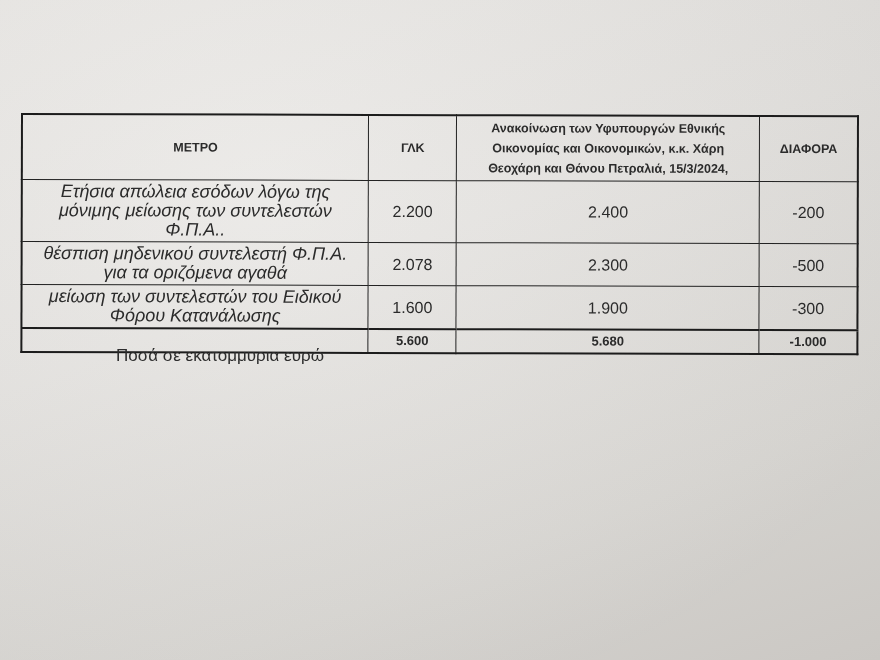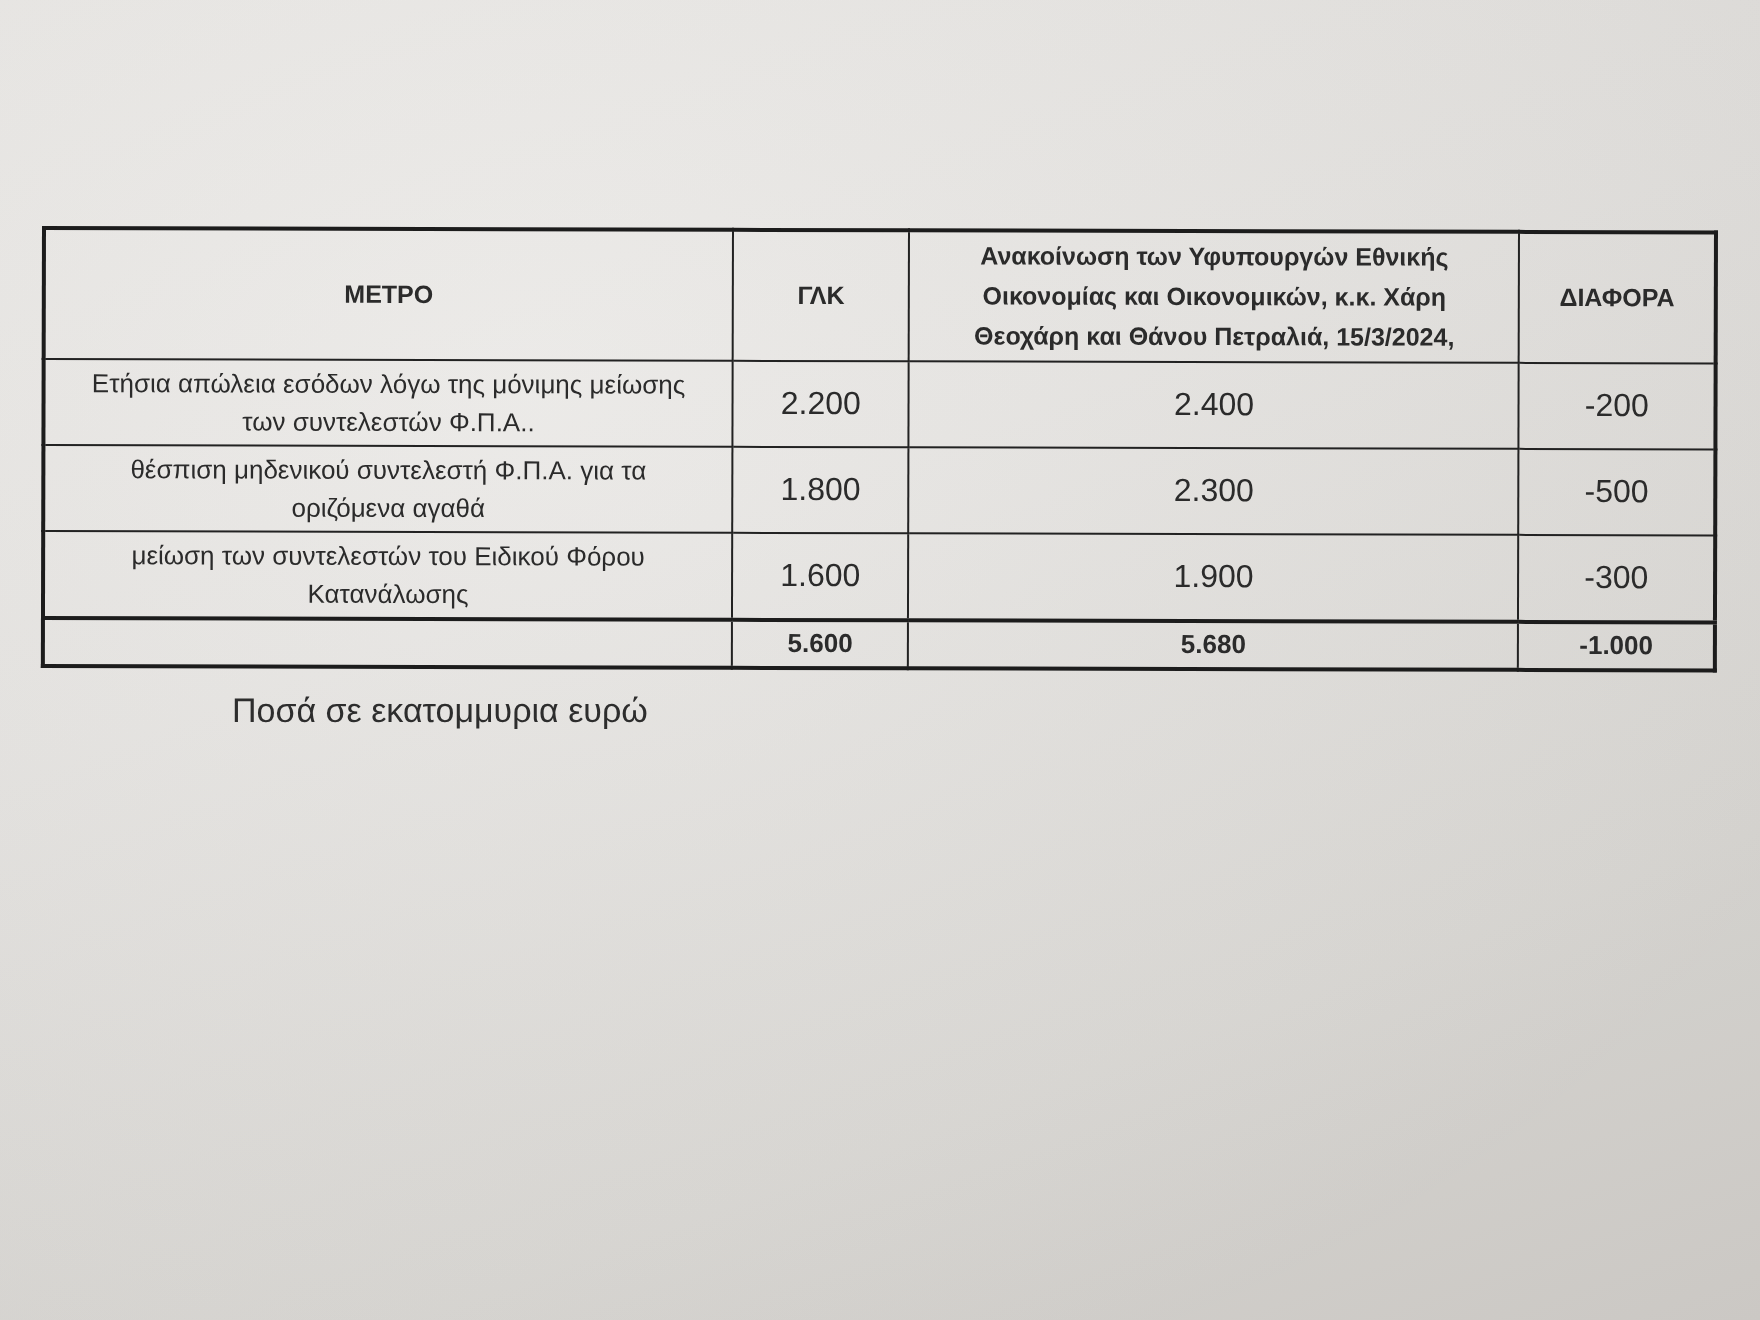--- a/index.html
+++ b/index.html
@@ -43,21 +43,21 @@
     table.measures th {
       font-weight: bold;
       height: 58px;
       font-size: 12.5px;
       line-height: 20px;
     }
     .c-measure { width: 352px; border-radius: 12px; }
     .c-glk { width: 58px; }
     .c-ann { width: 306px; }
     .c-diff { width: 66px; }
-    td.measure-text { padding: 1px 4px; font-size: 13px; }
+    td.measure-text { padding: 1px 4px; font-size: 18px; font-style: italic; }
     td.num { font-size: 16px; }
     td.diff { padding-top: 9px; }
     tr.row-data td { height: 38px; }
     tr.row-total td { height: 18px; line-height: 18px; font-weight: bold; border-top: 2px solid #1c1c1c; text-align: center; }
     .note {
       position: absolute;
       left: 116px;
       top: 346px;
       font-size: 17px;
       color: #2d2d2d;
@@ -79,21 +79,21 @@
   </thead>
   <tbody>
     <tr class="row-data">
       <td class="measure-text">Ετήσια απώλεια εσόδων λόγω της μόνιμης μείωσης των συντελεστών Φ.Π.Α..</td>
       <td class="num">2.200</td>
       <td class="num">2.400</td>
       <td class="num diff">-200</td>
     </tr>
     <tr class="row-data">
       <td class="measure-text">θέσπιση μηδενικού συντελεστή Φ.Π.Α. για τα οριζόμενα αγαθά</td>
-      <td class="num">1.800</td>
+      <td class="num">2.078</td>
       <td class="num">2.300</td>
       <td class="num diff">-500</td>
     </tr>
     <tr class="row-data">
       <td class="measure-text">μείωση των συντελεστών του Ειδικού Φόρου Κατανάλωσης</td>
       <td class="num">1.600</td>
       <td class="num">1.900</td>
       <td class="num diff">-300</td>
     </tr>
     <tr class="row-total">

